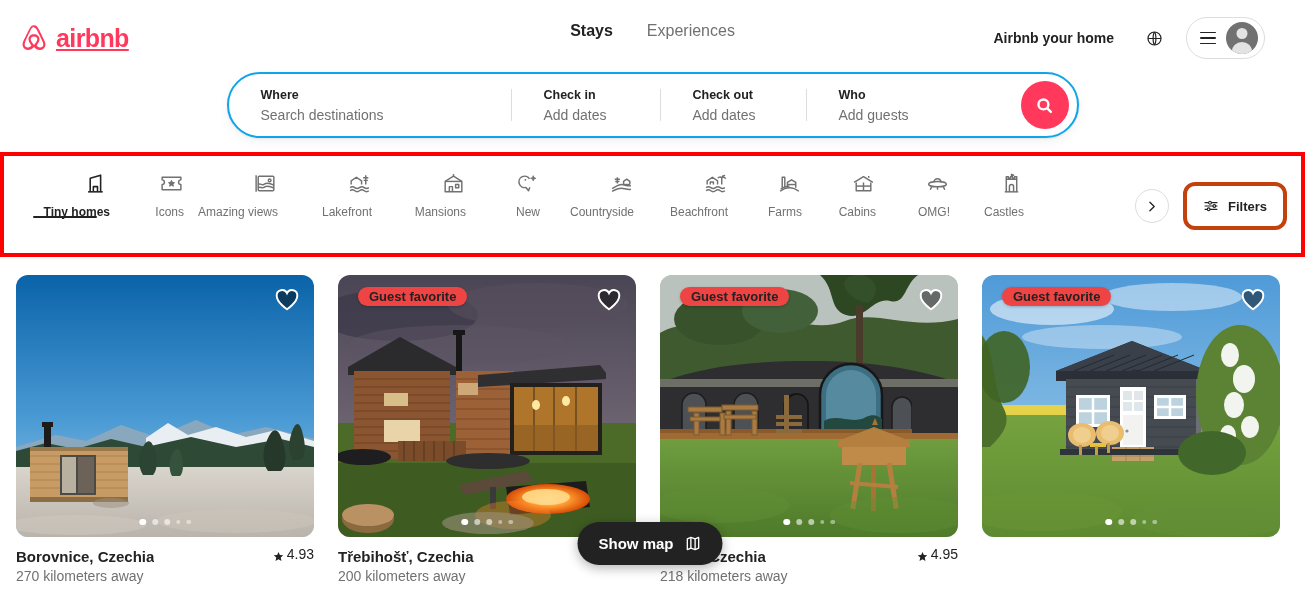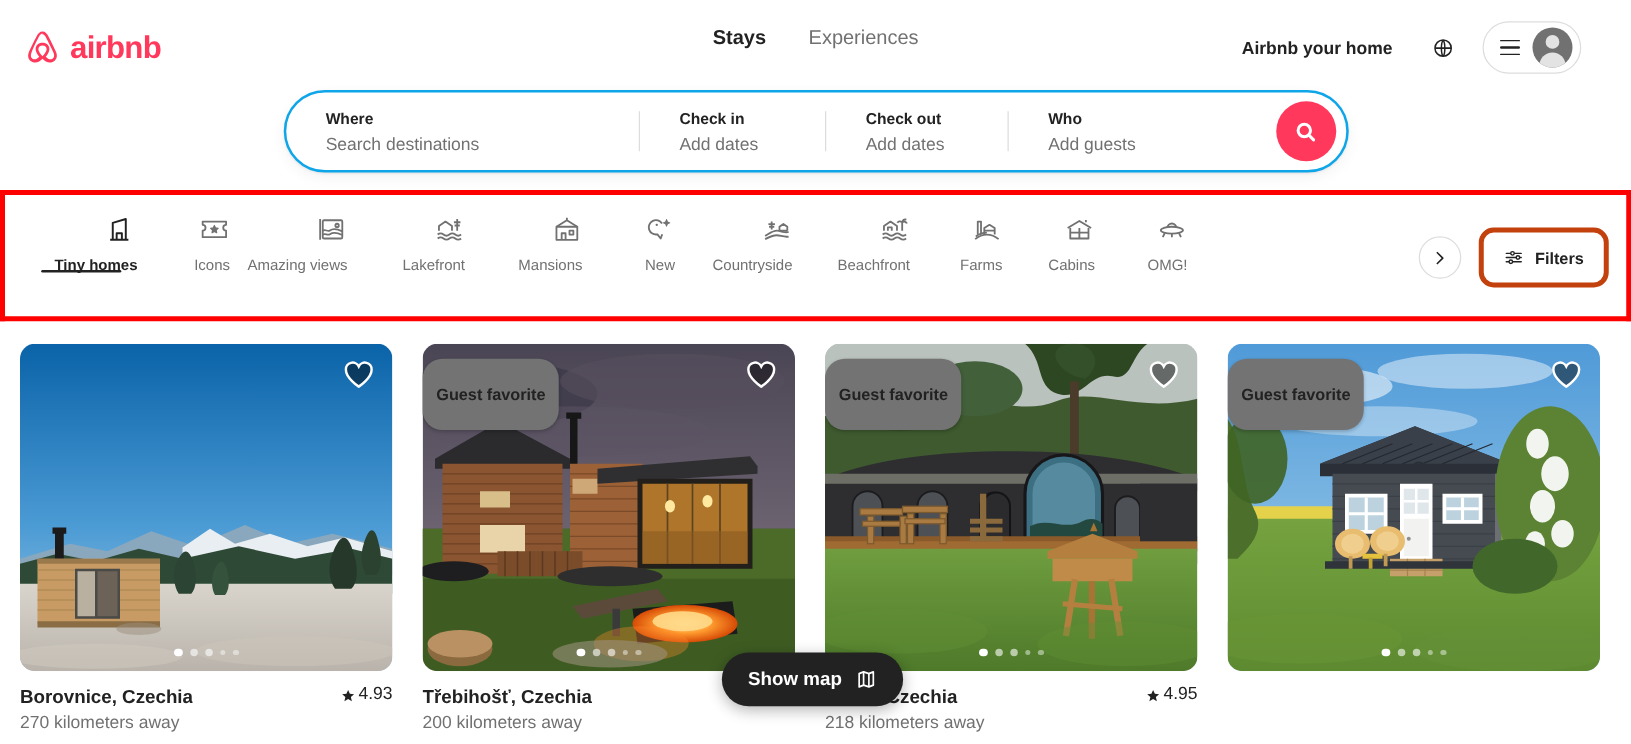--- a/index.html
+++ b/index.html
@@ -18,21 +18,21 @@
     display: flex;
     align-items: center;
     padding: 0 16px;
   }
   .logo {
     display: flex; align-items: center; gap: 6px;
     color: #FF385C;
     margin-left: 2px;
   }
   .logo-mark { width: 32px; height: 32px; display: block; }
-  .logo-text { font-size: 25px; font-weight: 700; letter-spacing: -0.6px; }
+  .logo-text { font-size: 25px; font-weight: 700; letter-spacing: -0.6px; text-decoration: underline; }
 
   .nav-center {
     position: absolute;
     left: 50%; transform: translateX(-50%);
     top: 22px;
     display: flex; align-items: center; gap: 34px;
   }
   .nav-tab { font-size: 16px; color: #717171; cursor: pointer; }
   .nav-tab.active { color: #222222; font-weight: 700; text-align: center; }
 
@@ -173,24 +173,24 @@
   }
   .card { width: 298px; flex: 0 0 298px; position: relative; cursor: pointer; }
   .card-media {
     position: relative;
     width: 298px; height: 262px;
     border-radius: 12px; overflow: hidden;
   }
   .photo { position: absolute; inset: 0; }
 
   .badge {
-    position: absolute; top: 12px; left: 0;
-    background: #737373; color: #222222;
+    position: absolute; top: 12px; left: 20px;
+    background: #ef4444; color: #222222;
     font-size: 13px; font-weight: 600;
-    padding: 21px 11px; border-radius: 16px;
+    padding: 2px 11px; border-radius: 16px;
     box-shadow: 0 1px 3px rgba(0,0,0,0.2);
     z-index: 4;
   }
   .heart {
     position: absolute; top: 12px; right: 14px; z-index: 4; cursor: pointer;
   }
   .dots {
     position: absolute; bottom: 12px; left: 50%; transform: translateX(-50%);
     display: flex; gap: 6px; z-index: 4;
   }
@@ -443,20 +443,33 @@
         <svg width="25" height="25" viewBox="0 0 24 24" fill="none" stroke="currentColor" stroke-width="1.4" stroke-linejoin="round">
           <path d="M8.5 11a3.5 3.5 0 017 0"></path>
           <ellipse cx="12" cy="12.6" rx="8.5" ry="2.6"></ellipse>
           <path d="M6.5 15l-1.5 3M12 15.2V18M17.5 15l1.5 3"></path>
         </svg>
       </span>
       <span class="cat-label">OMG!</span>
 
     </div>
 
+    <div class="cat">
+      <span class="cat-icon">
+        <svg width="25" height="25" viewBox="0 0 24 24" fill="none" stroke="currentColor" stroke-width="1.4" stroke-linejoin="round">
+          <path d="M7 20V8h10v12"></path>
+          <path d="M7 8V5.5h2V7h2V5.5h2V7h2V5.5h2V8"></path>
+          <path d="M10 20v-5a2 2 0 014 0v5"></path>
+          <path d="M12 5.5V3.2l2 .9-2 .9"></path>
+          <path d="M5.5 20h13"></path>
+        </svg>
+      </span>
+      <span class="cat-label">Castles</span>
+
+    </div>
   </div>
 
   <div class="cat-right">
     <div class="scroll-next">
       <svg width="13" height="13" viewBox="0 0 24 24" fill="none" stroke="#222" stroke-width="2.4" stroke-linecap="round" stroke-linejoin="round">
         <path d="M9 4l8 8-8 8"></path>
       </svg>
     </div>
     <div class="filters-btn">
       <svg width="16" height="16" viewBox="0 0 24 24" fill="none" stroke="#222" stroke-width="1.7" stroke-linecap="round">

